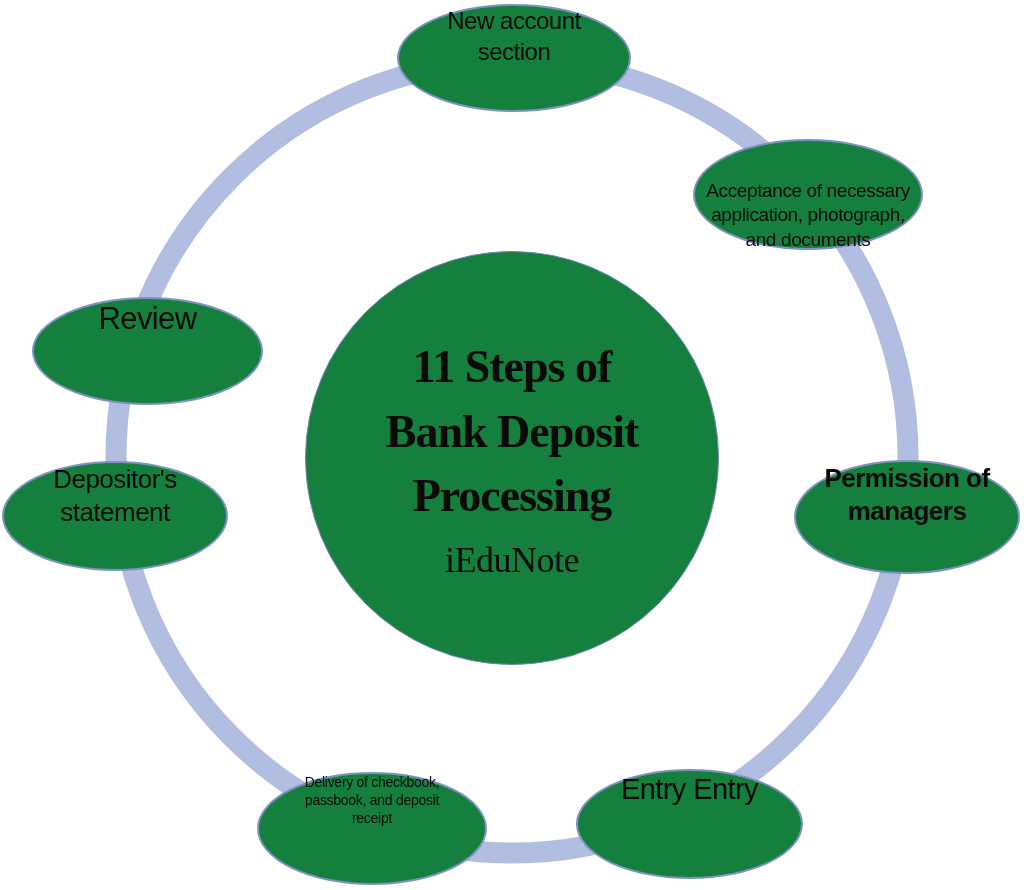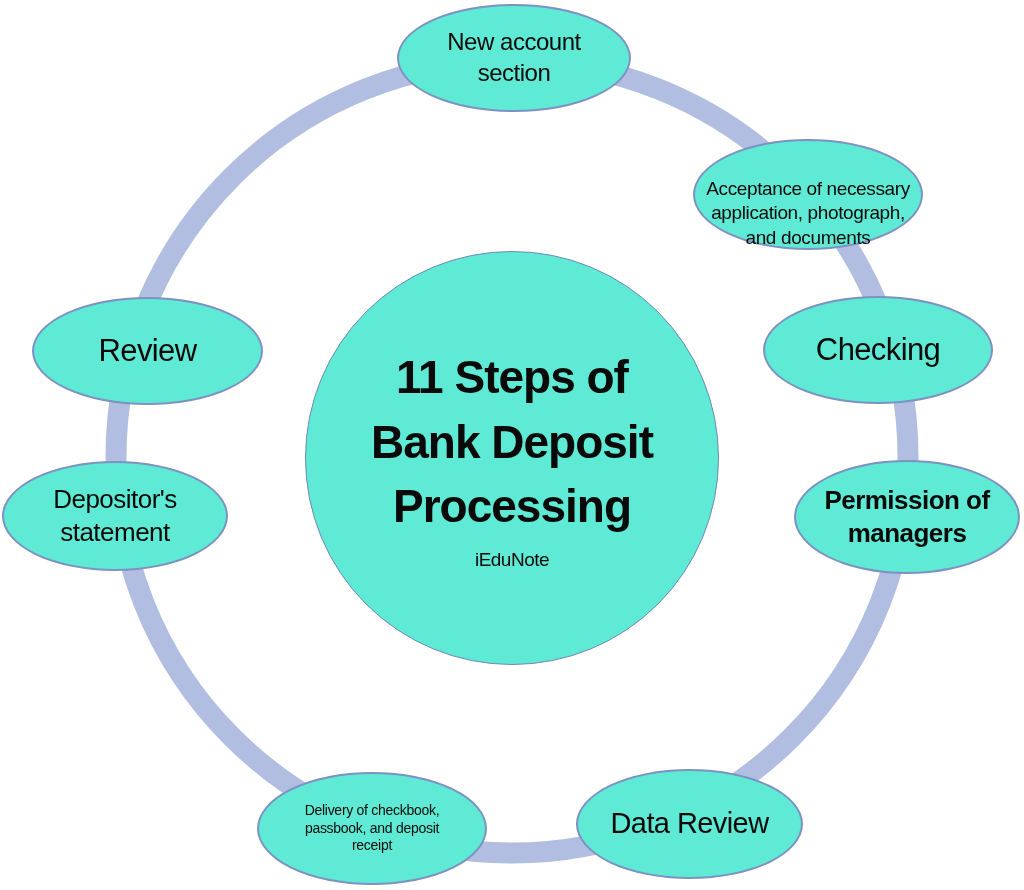--- a/index.html
+++ b/index.html
@@ -26,49 +26,49 @@
     width: 1024px; height: 890px;
     pointer-events: none;
   }
   .ring-svg circle {
     fill: none;
     stroke: var(--ring);
     stroke-width: 21;
   }
   .node {
     position: absolute;
-    background: #5eead4;
+    background: #15803d;
     border-radius: 50%;
     display: flex;
-    align-items: center;
     justify-content: center;
     text-align: center;
   }
   .step {
     border: 2.5px solid var(--ellipse-border);
   }
   .step .label {
     white-space: pre-line;
     line-height: 1.28;
     letter-spacing: -0.02em;
     padding: 0 8px;
   }
   .center-circle {
     border: 1.6px solid var(--circle-border);
     flex-direction: column;
+    font-family: Liberation Serif, serif;
   }
   .center-title {
     font-size: 46px;
     font-weight: bold;
     line-height: 1.4;
     letter-spacing: -1px;
     white-space: pre-line;
   }
   .center-brand {
-    font-size: 19px;
+    font-size: 36px;
     margin-top: 10px;
     letter-spacing: -0.5px;
   }
 </style>
 </head>
 <body>
 
 <div class="canvas">
 
   <svg class="ring-svg" viewBox="0 0 1024 890">
@@ -86,32 +86,29 @@
     <div class="label" style="font-size:24px;">New account
 section</div>
   </div>
 
   <div class="node step" style="left:693px; top:139px; width:230px; height:111px;">
     <div class="label" style="font-size:19px;margin-top:38px;">Acceptance of necessary
 application, photograph,
 and documents</div>
   </div>
 
-  <div class="node step" style="left:763px; top:296px; width:230px; height:108px;">
-    <div class="label" style="font-size:31px;">Checking</div>
-  </div>
 
   <div class="node step" style="left:794px; top:460px; width:226px; height:114px;font-weight:bold;">
     <div class="label" style="font-size:26px;">Permission of
 managers</div>
   </div>
 
 
   <div class="node step" style="left:576px; top:769px; width:227px; height:110px;">
-    <div class="label" style="font-size:29px;">Data Review</div>
+    <div class="label" style="font-size:29px;">Entry Entry</div>
   </div>
 
   <div class="node step" style="left:257px; top:772px; width:230px; height:113px;">
     <div class="label" style="font-size:14px;">Delivery of checkbook,
 passbook, and deposit
 receipt</div>
   </div>
 
 
   <div class="node step" style="left:2px; top:461px; width:226px; height:110px;">

